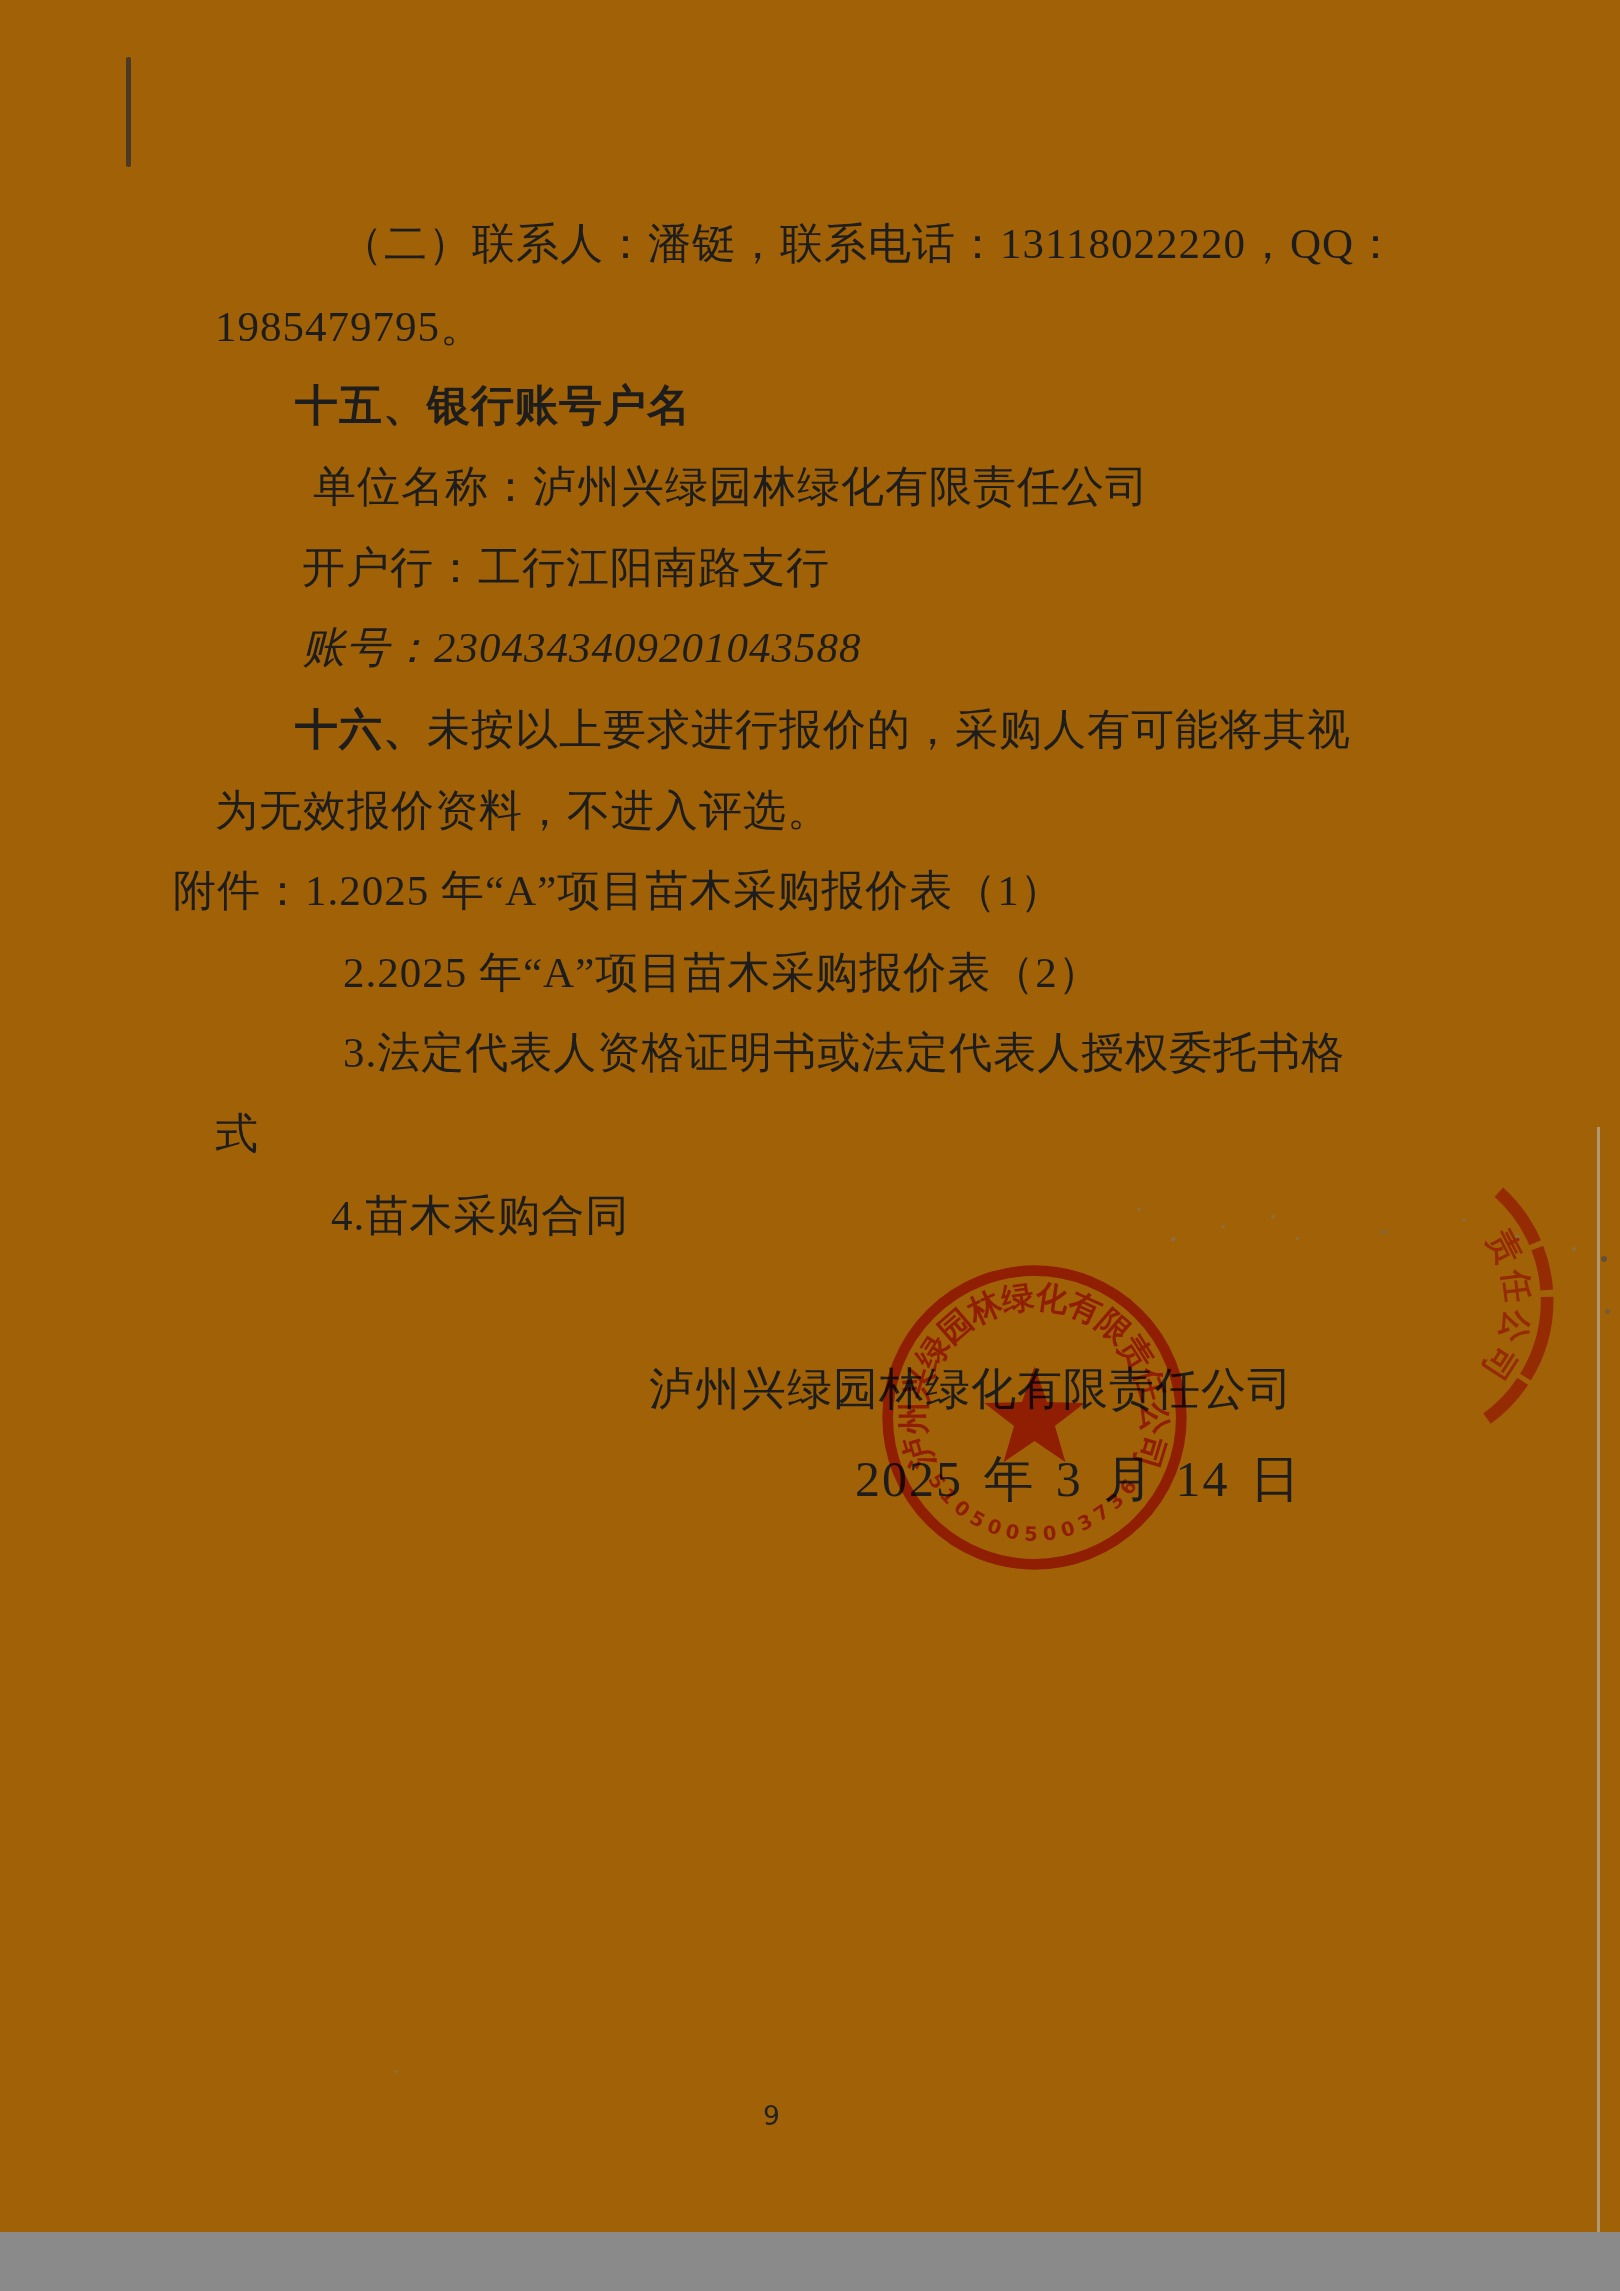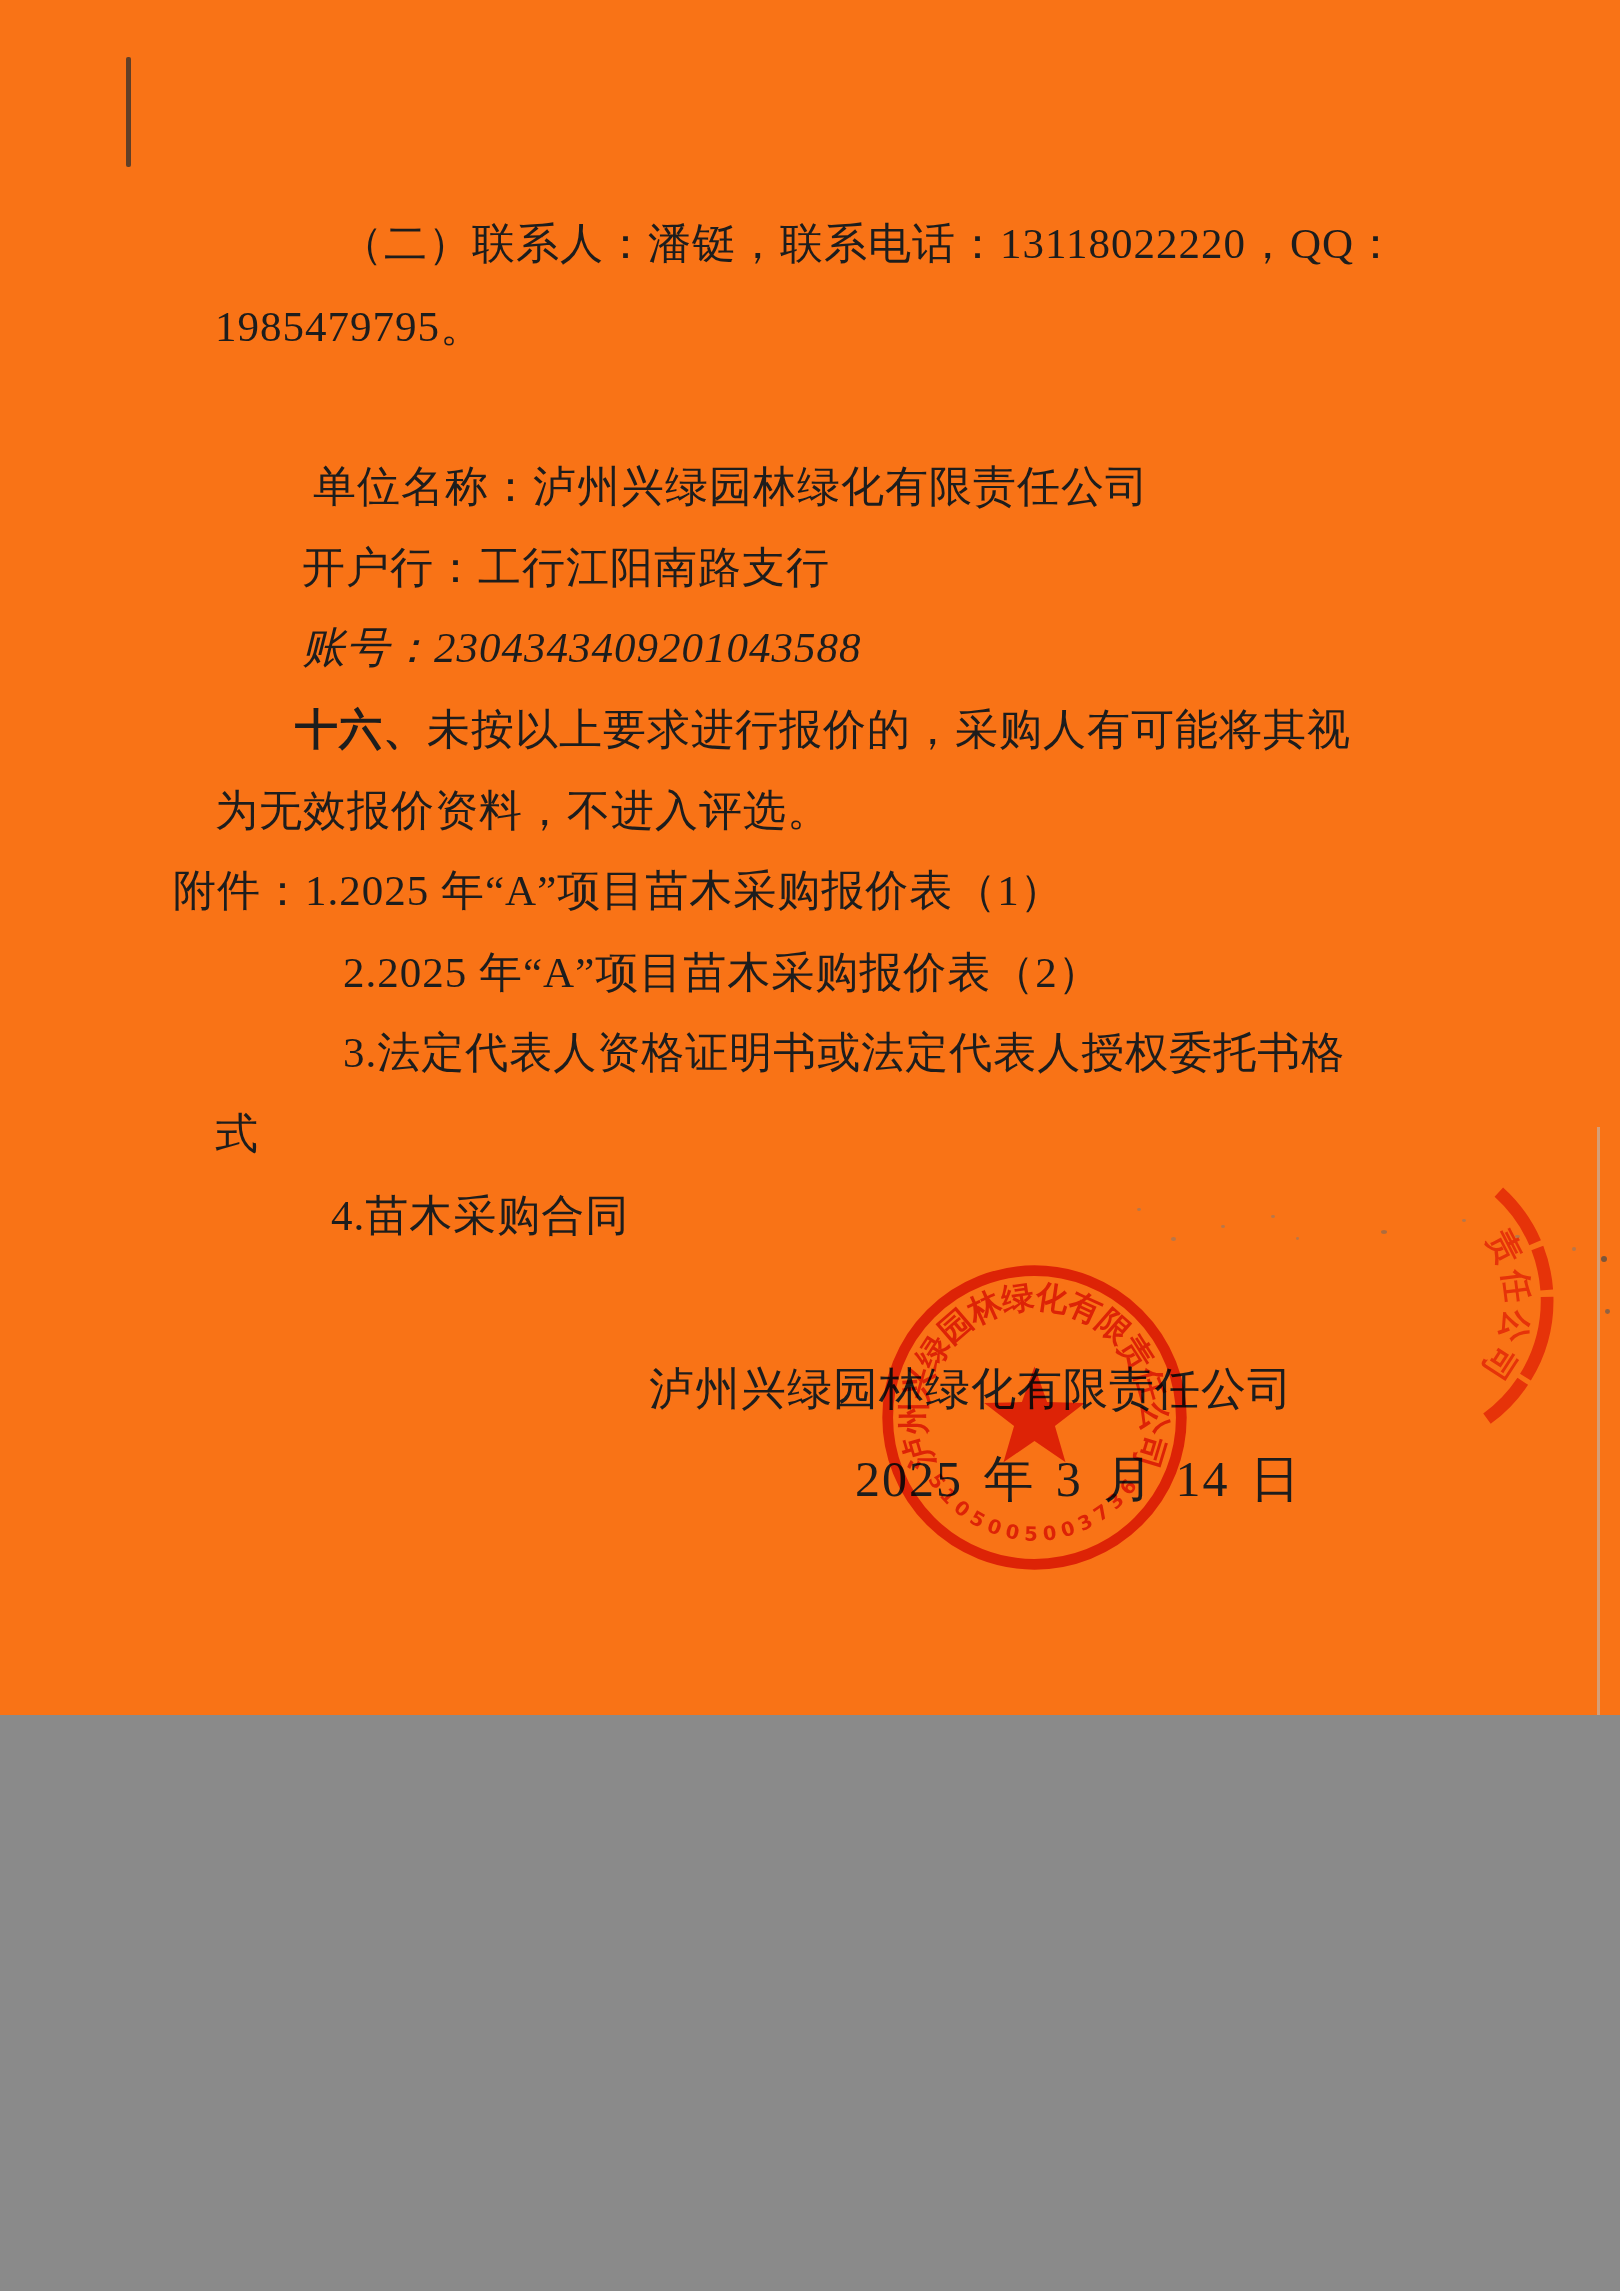--- a/index.html
+++ b/index.html
@@ -1,20 +1,20 @@
 <!DOCTYPE html>
 <html><head>
 <meta charset="utf-8">
 <style>
   html,body{margin:0;padding:0;background:#8a8a8a;}
   .page{
     position:relative;
-    width:1620px;height:1715px;
+    width:1620px;height:2232px;
     margin:0 auto;
-    background:#f97316;
+    background:#a16207;
     overflow:hidden;
     font-family:"Liberation Serif","DejaVu Serif",serif;
     color:#1d1d1d;
   }
   .line{
     position:absolute;
     white-space:pre;
     font-size:43px;
     line-height:1.05;
     letter-spacing:1px;
@@ -65,20 +65,21 @@
   .sp11{left:1137px;top:1208px;width:3.9px;height:2.9px;}
   .sp12{left:394px;top:2070px;width:3.9px;height:2.9px;opacity:.45;}
 </style>
 </head>
 <body>
 
 <div class="page">
 
   <div class="line l1">（二）联系人：潘铤，联系电话：13118022220，QQ：</div>
   <div class="line l2">1985479795。</div>
+  <div class="line l3 hei">十五、银行账号户名</div>
   <div class="line l4">单位名称：泸州兴绿园林绿化有限责任公司</div>
   <div class="line l5">开户行：工行江阳南路支行</div>
   <div class="line l6">账号：2304343409201043588</div>
   <div class="line l7"><span class="hei">十六、</span><span>未按以上要求进行报价的，采购人有可能将其视</span></div>
   <div class="line l8">为无效报价资料，不进入评选。</div>
   <div class="line l9">附件：1.2025 年“A”项目苗木采购报价表（1）</div>
   <div class="line l10">2.2025 年“A”项目苗木采购报价表（2）</div>
   <div class="line l11">3.法定代表人资格证明书或法定代表人授权委托书格</div>
   <div class="line l12">式</div>
   <div class="line l13">4.苗木采购合同</div>

